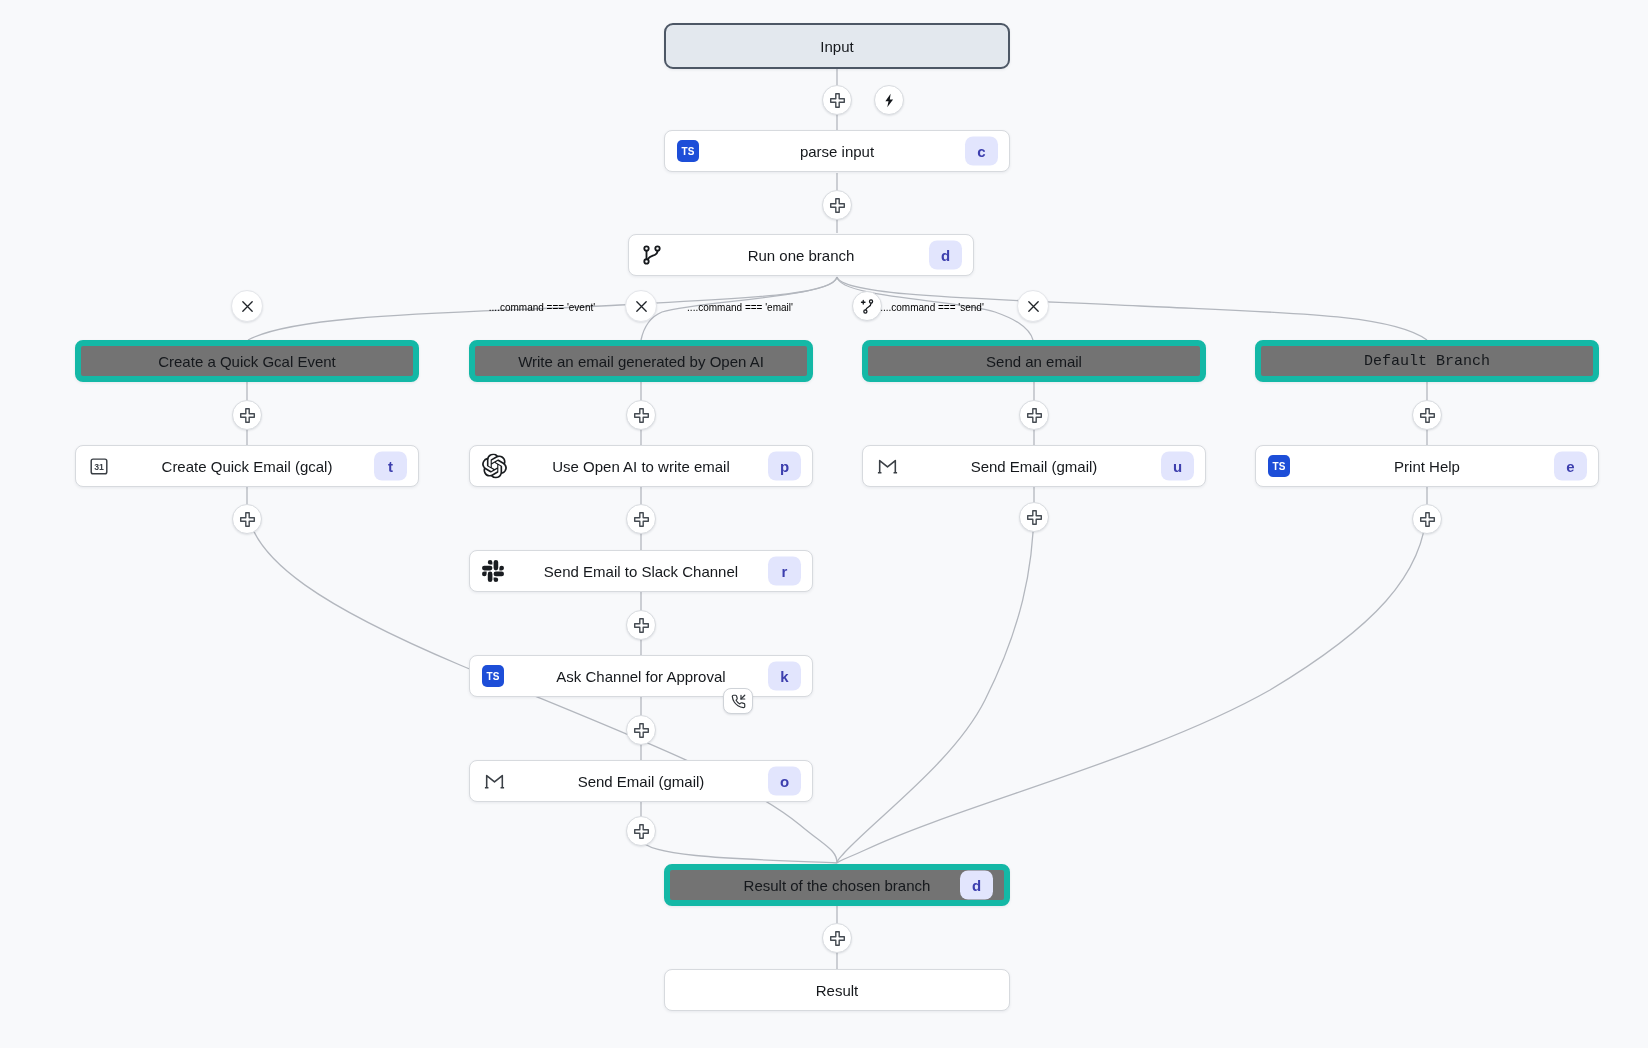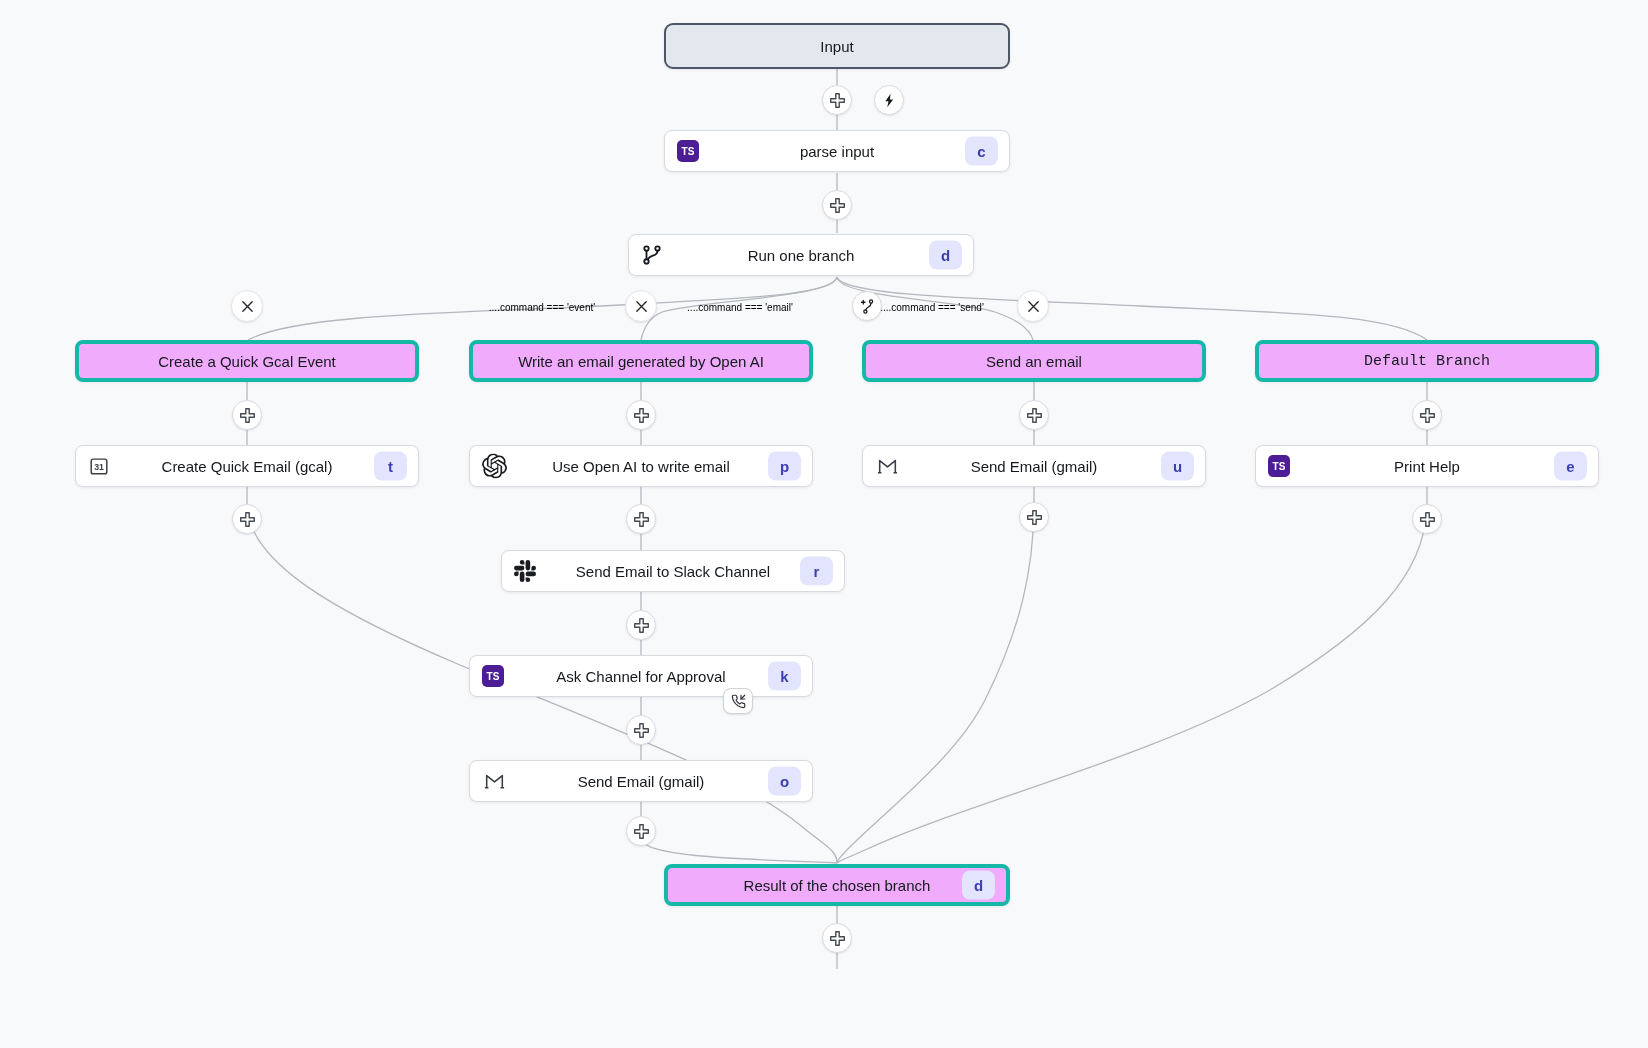--- a/index.html
+++ b/index.html
@@ -23,27 +23,27 @@
   .node .title{
     position:absolute;left:0;right:0;text-align:center;
     font-size:15px;color:#15181c;white-space:nowrap;
   }
   .node .icon-slot{position:absolute;left:12px;top:50%;transform:translateY(-50%);display:flex;align-items:center;}
   .node .badge{
     position:absolute;right:11px;top:50%;transform:translateY(-50%);
     min-width:33px;height:29px;border-radius:8px;background:#e2e5fd;color:#3d3fae;
     font-size:15px;font-weight:bold;display:flex;align-items:center;justify-content:center;
   }
-  .section{background:#f0abfc;border:4px solid #14b8a6;}
+  .section{background:#737373;border:6px solid #14b8a6;}
   .input-node{
     width:346px;height:46px;background:#e3e8ee;
     border:2.5px solid #4d5765;border-radius:9px;
   }
   .ts-chip{
-    width:22px;height:22px;border-radius:5px;background:#4c1d95;color:#fff;
+    width:22px;height:22px;border-radius:5px;background:#1d4ed8;color:#fff;
     font-size:10px;font-weight:bold;display:flex;align-items:center;justify-content:center;
     letter-spacing:.2px;
   }
   
   .circle-btn{
     position:absolute;width:30px;height:30px;border-radius:50%;
     background:#fff;border:1px solid #d9dce0;box-shadow:0 1px 2px rgba(30,40,60,.12);
     display:flex;align-items:center;justify-content:center;box-sizing:border-box;
   }
   .x-btn{width:32px;height:32px;border-color:#e4e6ea;}
@@ -244,21 +244,21 @@
       <svg width="17" height="17" viewBox="0 0 18 18">
         <path d="M7.2 1.8h3.6v5.4h5.4v3.6h-5.4v5.4H7.2v-5.4H1.8V7.2h5.4z" fill="#fff" stroke="#454b52" stroke-width="1.5" stroke-linejoin="round"></path>
       </svg>
     </div>
   <div class="circle-btn" style="left:1412px;top:504px;">
       <svg width="17" height="17" viewBox="0 0 18 18">
         <path d="M7.2 1.8h3.6v5.4h5.4v3.6h-5.4v5.4H7.2v-5.4H1.8V7.2h5.4z" fill="#fff" stroke="#454b52" stroke-width="1.5" stroke-linejoin="round"></path>
       </svg>
     </div>
 
-  <div class="node" style="left:469px;top:550px;margin-left:32px;">
+  <div class="node" style="left:469px;top:550px;">
     <span class="icon-slot">
       <svg width="22" height="22" viewBox="0 0 24 24">
         <g fill="#1a1d21">
           <path d="M5.042 15.165a2.528 2.528 0 0 1-2.52 2.523A2.528 2.528 0 0 1 0 15.165a2.527 2.527 0 0 1 2.522-2.52h2.52v2.52zM6.313 15.165a2.527 2.527 0 0 1 2.521-2.52 2.527 2.527 0 0 1 2.521 2.52v6.313A2.528 2.528 0 0 1 8.834 24a2.528 2.528 0 0 1-2.521-2.522v-6.313z"></path>
           <path d="M8.834 5.042a2.528 2.528 0 0 1-2.521-2.52A2.528 2.528 0 0 1 8.834 0a2.528 2.528 0 0 1 2.521 2.522v2.52H8.834zM8.834 6.313a2.528 2.528 0 0 1 2.521 2.521 2.528 2.528 0 0 1-2.521 2.521H2.522A2.528 2.528 0 0 1 0 8.834a2.528 2.528 0 0 1 2.522-2.521h6.312z"></path>
           <path d="M18.956 8.834a2.528 2.528 0 0 1 2.522-2.521A2.528 2.528 0 0 1 24 8.834a2.528 2.528 0 0 1-2.522 2.521h-2.522V8.834zM17.688 8.834a2.528 2.528 0 0 1-2.523 2.521 2.527 2.527 0 0 1-2.52-2.521V2.522A2.527 2.527 0 0 1 15.165 0a2.528 2.528 0 0 1 2.523 2.522v6.312z"></path>
           <path d="M15.165 18.956a2.528 2.528 0 0 1 2.523 2.522A2.528 2.528 0 0 1 15.165 24a2.527 2.527 0 0 1-2.52-2.522v-2.522h2.52zM15.165 17.688a2.527 2.527 0 0 1-2.52-2.523 2.526 2.526 0 0 1 2.52-2.52h6.313A2.527 2.527 0 0 1 24 15.165a2.528 2.528 0 0 1-2.522 2.523h-6.313z"></path>
         </g>
       </svg>
     </span>
@@ -315,14 +315,17 @@
     <div class="title">Result of the chosen branch</div>
     <span class="badge">d</span>
   </div>
 
   <div class="circle-btn" style="left:822px;top:923px;">
       <svg width="17" height="17" viewBox="0 0 18 18">
         <path d="M7.2 1.8h3.6v5.4h5.4v3.6h-5.4v5.4H7.2v-5.4H1.8V7.2h5.4z" fill="#fff" stroke="#454b52" stroke-width="1.5" stroke-linejoin="round"></path>
       </svg>
     </div>
 
+  <div class="node" style="left:664px;top:969px;width:346px;">
+    <div class="title">Result</div>
+  </div>
 
 </div>
 
 </body></html>

